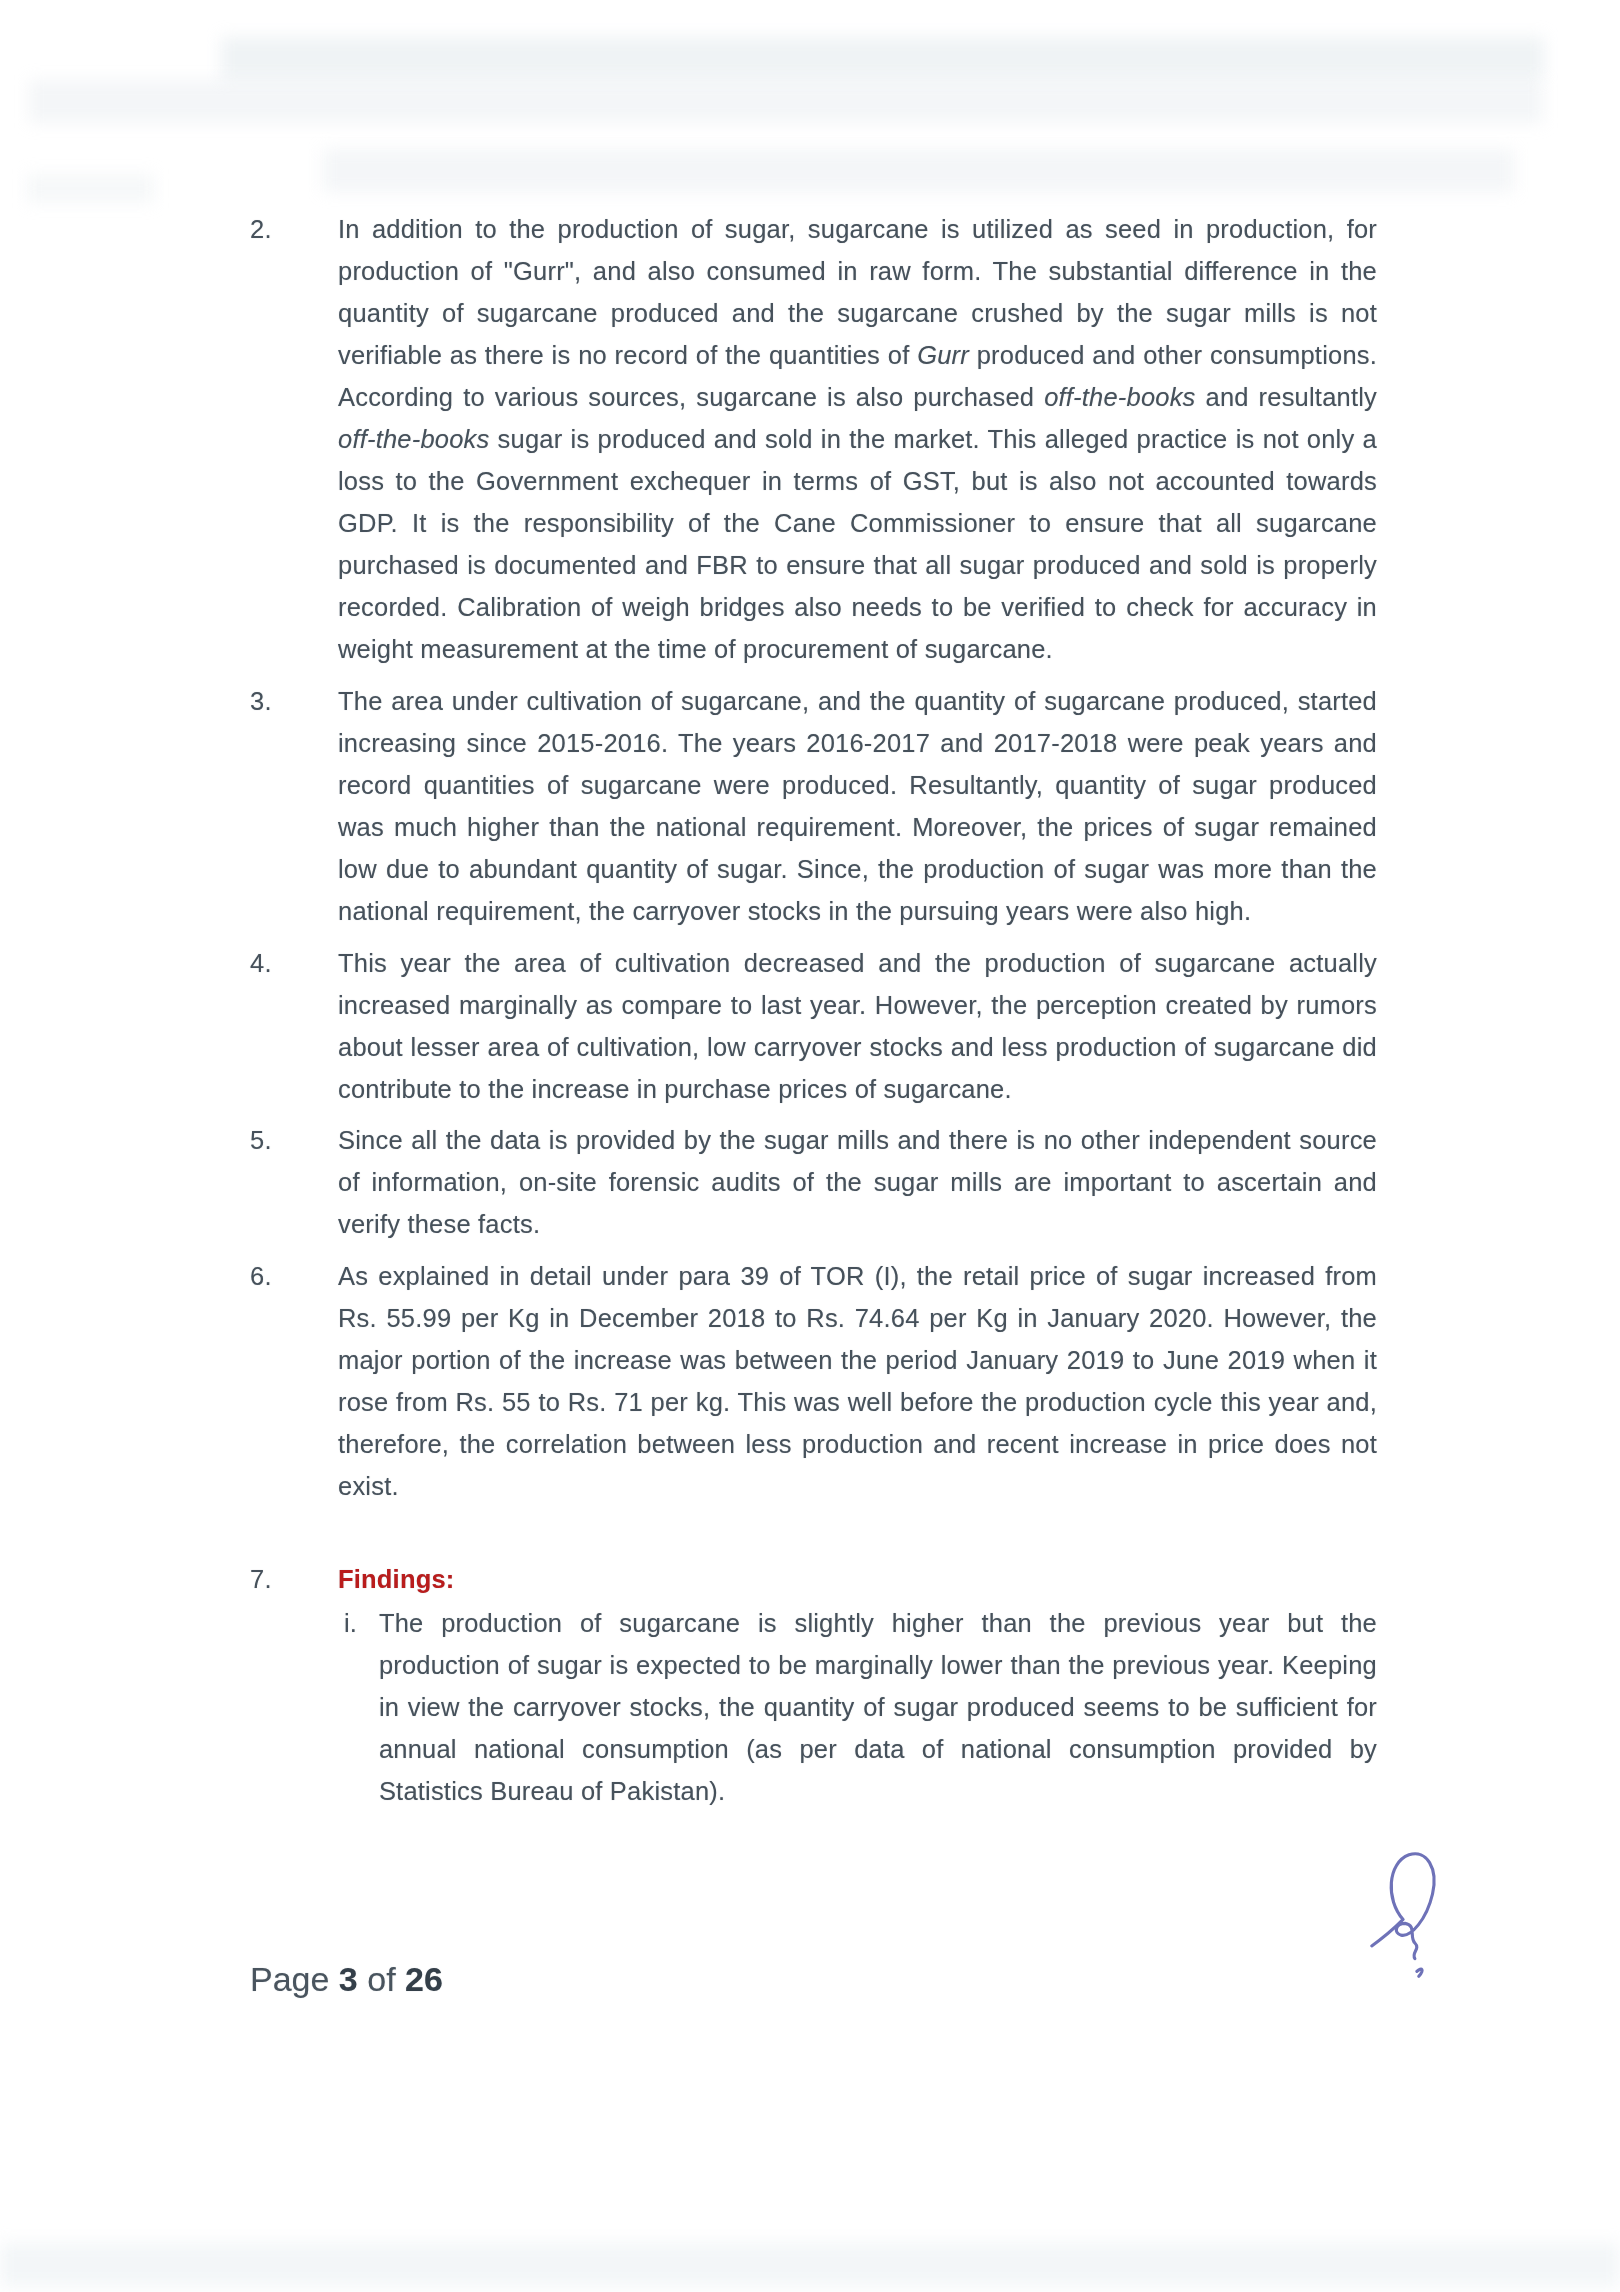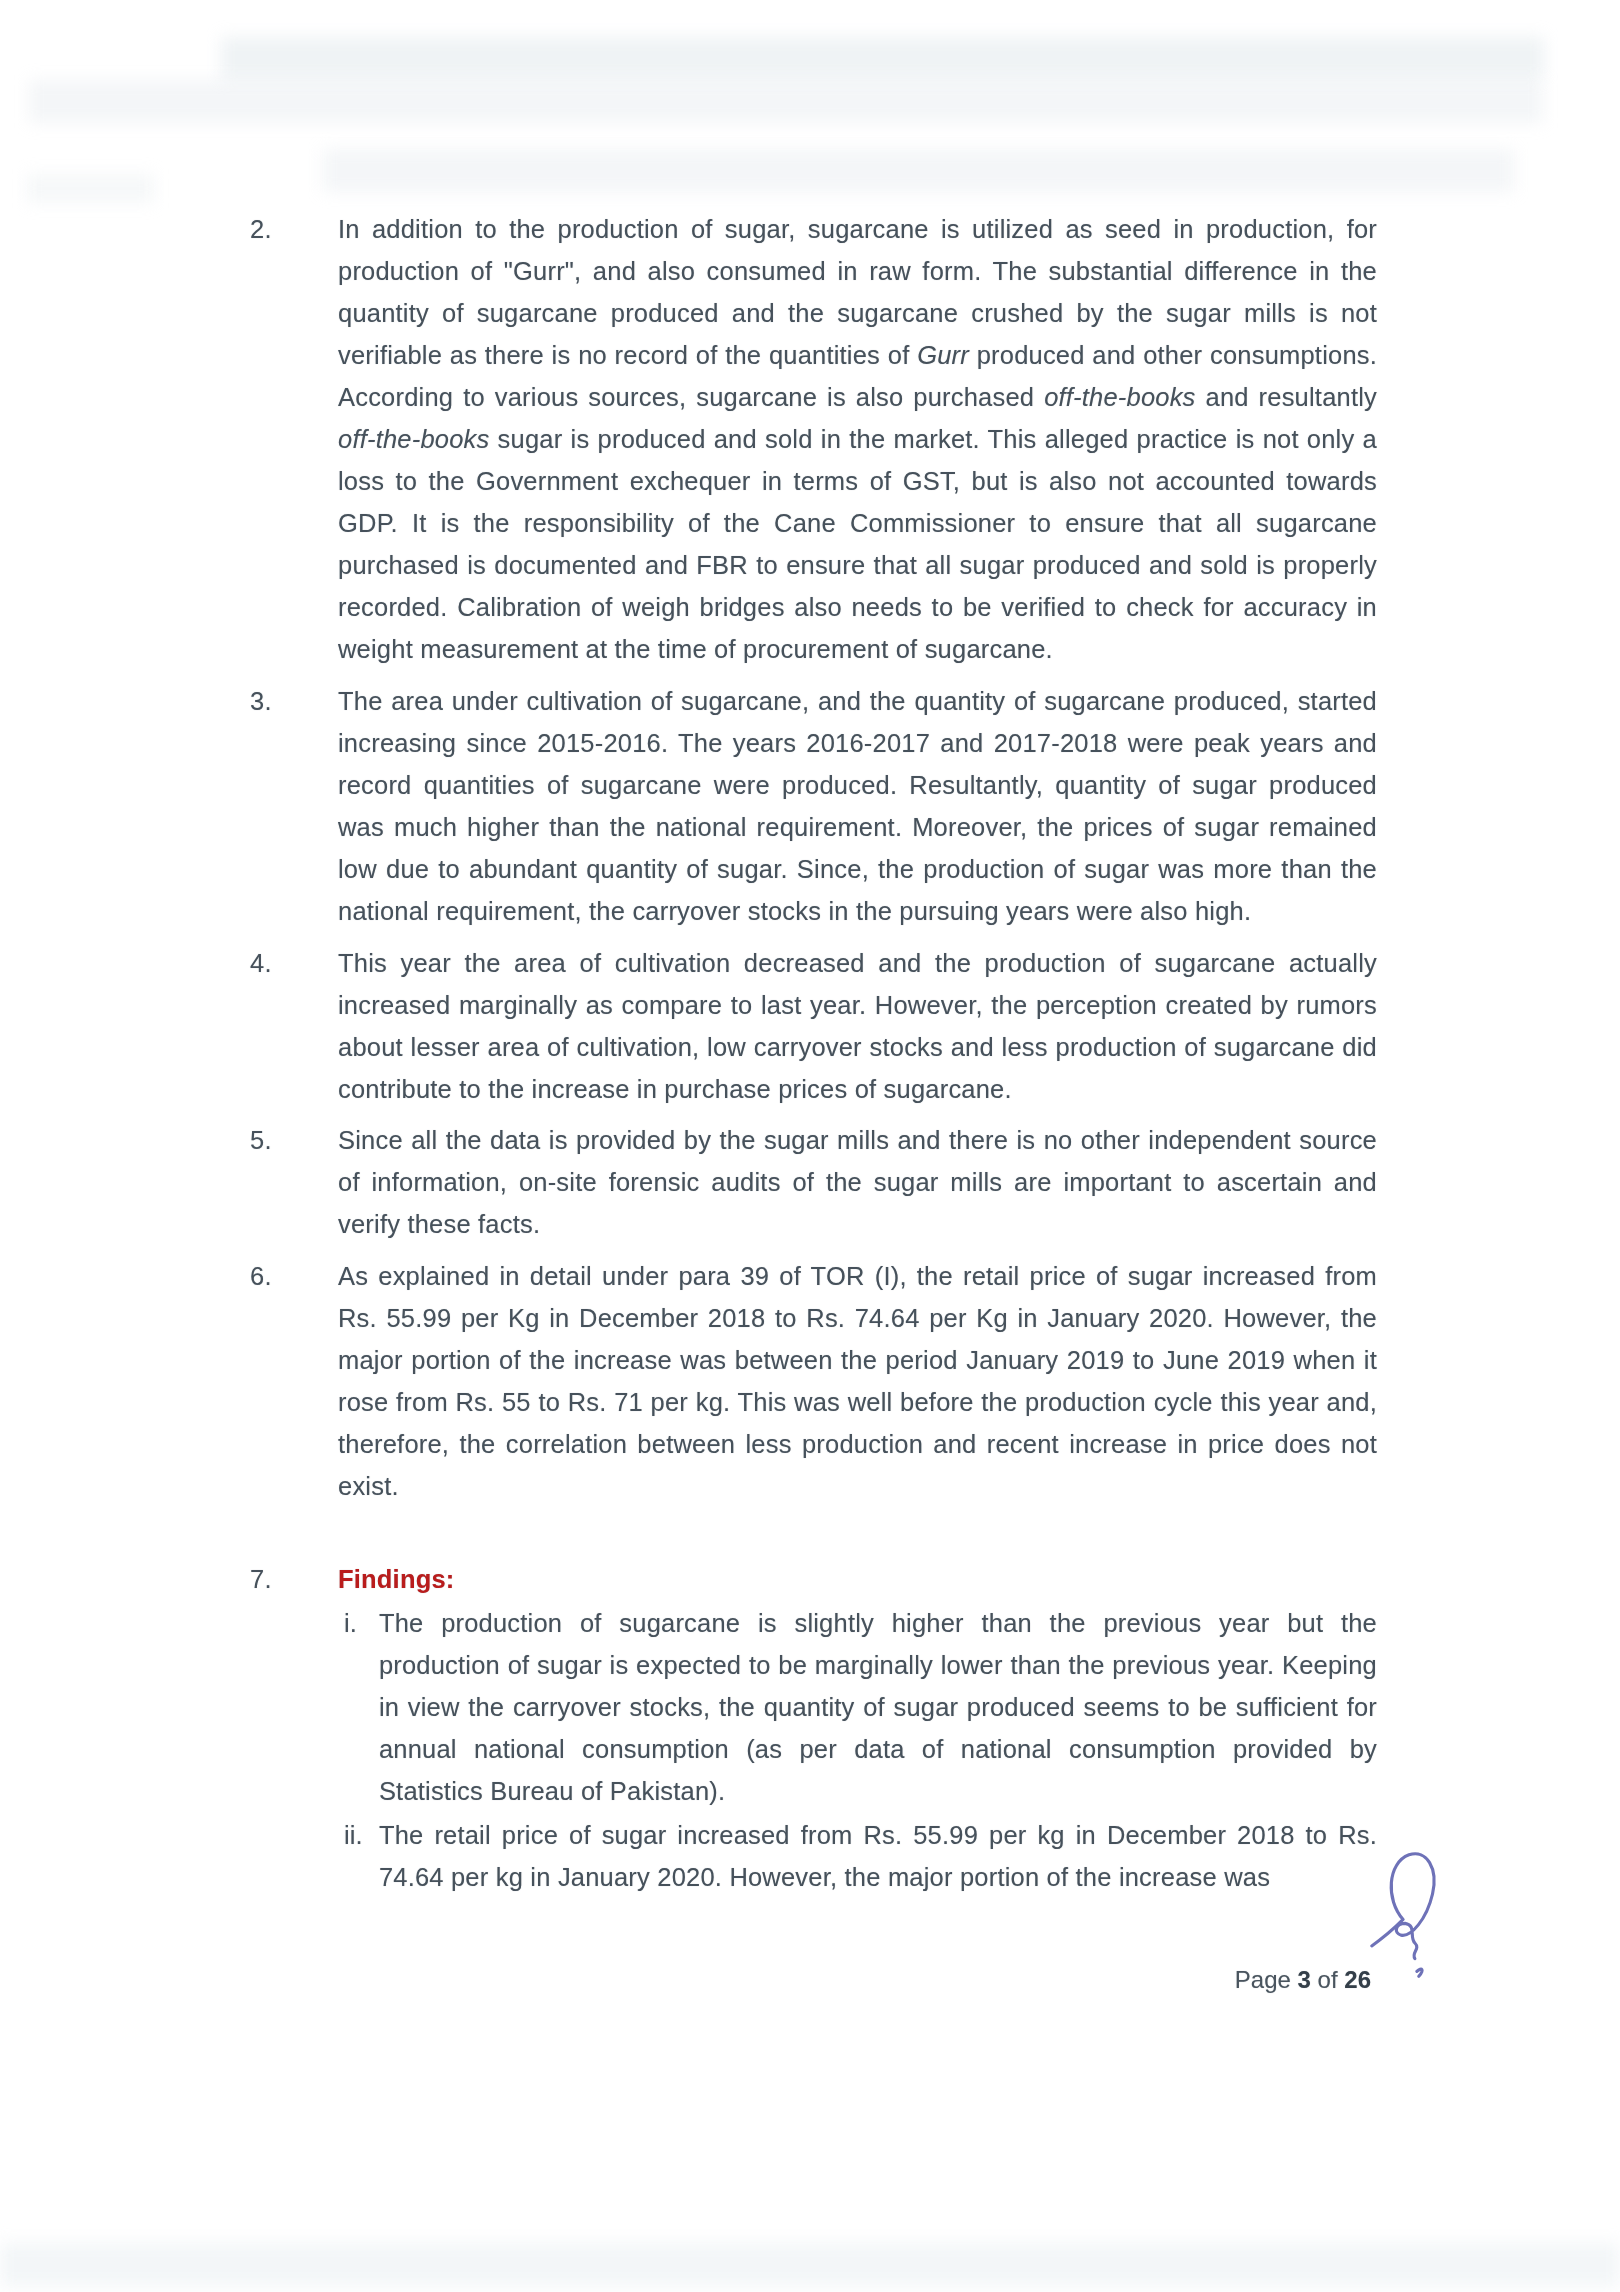--- a/index.html
+++ b/index.html
@@ -59,24 +59,23 @@
   .finding-marker {
     flex: 0 0 35px;
   }
   .finding-text {
     flex: 1;
     text-align: justify;
   }
   .footer {
     position: absolute;
     top: 1963px;
-    left: 244px;
+    left: 250px;
     width: 1127px;
-    text-align: right;
-    font-size: 24px;
+    font-size: 34px;
     line-height: 33px;
     color: #49545e;
     text-shadow: 0 0 1px rgba(70, 82, 92, 0.35);
   }
   .footer b {
     color: #343f49;
   }
   .signature {
     position: absolute;
     left: 1360px;
@@ -122,24 +121,20 @@
   </div>
 
   <div class="para findings">
     <div class="para-num">7.</div>
     <div class="para-body">
       <div class="findings-heading">Findings:</div>
       <div class="finding-item">
         <div class="finding-marker">i.</div>
         <div class="finding-text">The production of sugarcane is slightly higher than the previous year but the production of sugar is expected to be marginally lower than the previous year. Keeping in view the carryover stocks, the quantity of sugar produced seems to be sufficient for annual national consumption (as per data of national consumption provided by Statistics Bureau of Pakistan).</div>
       </div>
-      <div class="finding-item">
-        <div class="finding-marker">ii.</div>
-        <div class="finding-text">The retail price of sugar increased from Rs. 55.99 per kg in December 2018 to Rs. 74.64 per kg in January 2020. However, the major portion of the increase was</div>
-      </div>
     </div>
   </div>
 
 </div>
 
 <svg class="signature" viewBox="0 0 100 150" xmlns="http://www.w3.org/2000/svg">
   <g stroke="#6e72b8" stroke-width="3.2" fill="none" stroke-linecap="round" stroke-linejoin="round">
     <path d="M 12 103
              C 22 96, 34 86, 44 76
              C 26 56, 28 18, 50 10

